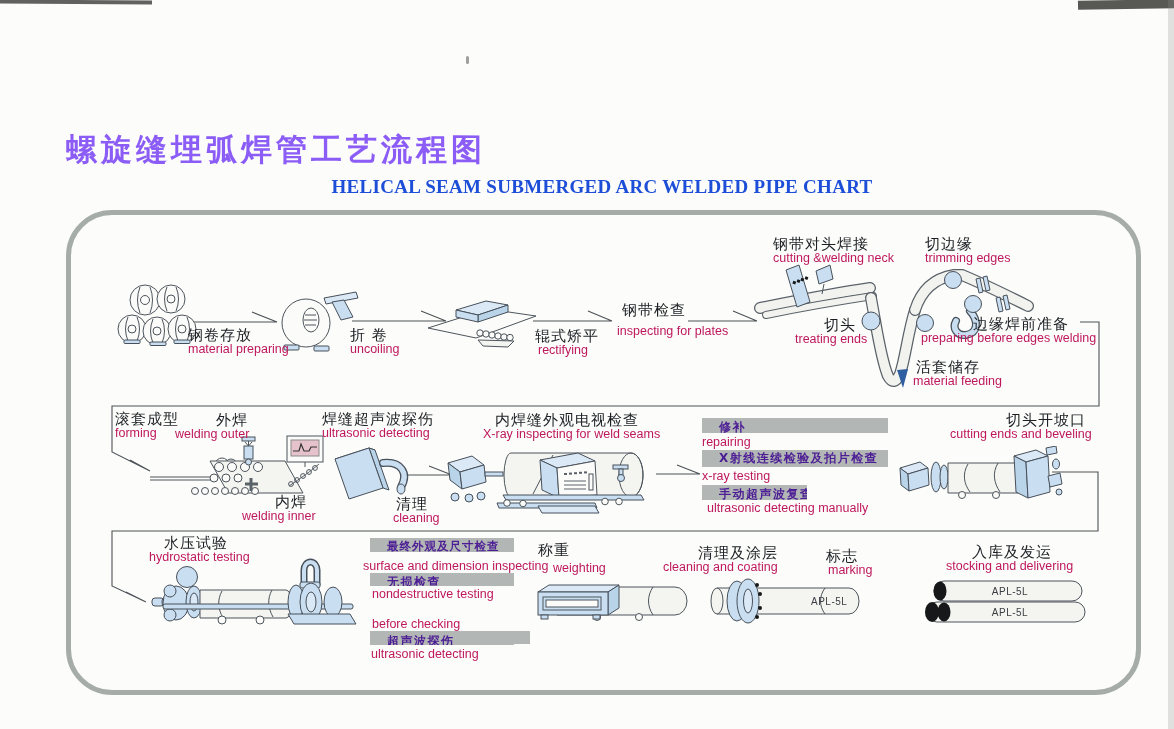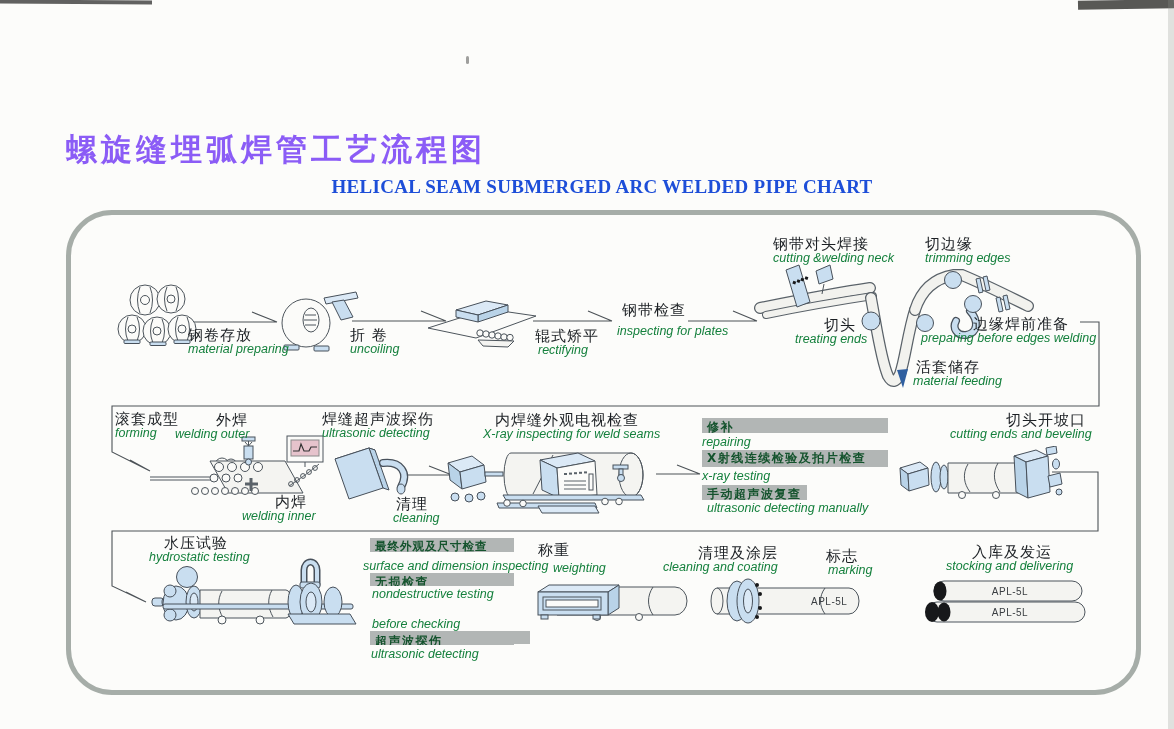--- a/index.html
+++ b/index.html
@@ -10,24 +10,24 @@
             font-family:"DejaVu Sans",sans-serif;font-size:31px;font-weight:600;
             letter-spacing:4px;color:#8b5cf6;white-space:nowrap;}
   .title-en{position:absolute;left:66px;top:176px;width:1072px;text-align:center;
             font-family:"Liberation Serif",serif;font-size:19px;font-weight:bold;
             letter-spacing:0.3px;color:#1d4ed8;white-space:nowrap;}
   .chart-border{position:absolute;left:66px;top:210px;width:1065px;height:475px;
             border:5px solid #a6ada8;border-radius:46px;}
   .lbl{position:absolute;white-space:nowrap;}
   .cn{font-family:"DejaVu Sans",sans-serif;font-size:15px;color:#1c2024;letter-spacing:1px;
       line-height:16px;white-space:nowrap;}
-  .en{font-family:"Liberation Sans",sans-serif;font-size:12.5px;color:#15803d;
-      line-height:13px;white-space:nowrap;font-style:italic;}
-  .bar-cn{position:absolute;background:#b2b6b5;color:#14532d;font-family:"DejaVu Sans",sans-serif;
-      font-size:12px;font-weight:bold;letter-spacing:1.5px;padding:1px 5px 1px 5px;
+  .en{font-family:"Liberation Sans",sans-serif;font-size:12.5px;color:#be185d;
+      line-height:13px;white-space:nowrap;}
+  .bar-cn{position:absolute;background:#b2b6b5;color:#4c1d95;font-family:"DejaVu Sans",sans-serif;
+      font-size:12px;font-weight:bold;letter-spacing:1.5px;padding:1px 5px 1px 17px;
       box-sizing:border-box;white-space:nowrap;overflow:hidden;}
   svg.overlay{position:absolute;left:0;top:0;}
   .conn{stroke:#4c5257;stroke-width:1.1;fill:none;}
   .ill{position:absolute;}
   .s1{fill:#c9def0;stroke:#47505a;stroke-width:1;}
   .s2{fill:#dbe9f6;stroke:#47505a;stroke-width:1;}
   .s3{fill:#b9d3e8;stroke:#47505a;stroke-width:1;}
   .sw{fill:#f4f4f1;stroke:#4d555c;stroke-width:1;}
   .swh{fill:#fbfbf9;stroke:#4d555c;stroke-width:1;}
   .sn{fill:none;stroke:#4d555c;stroke-width:1;}

